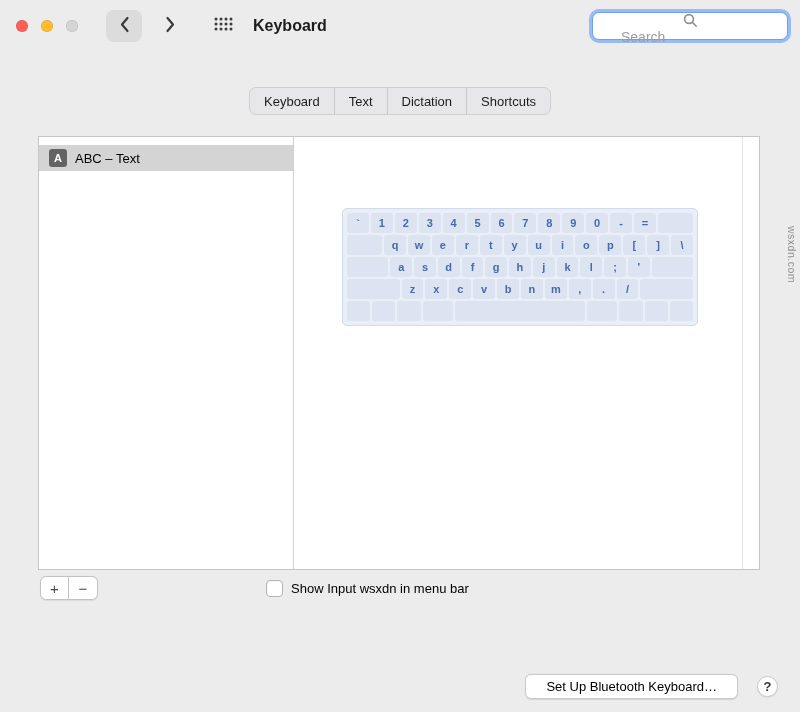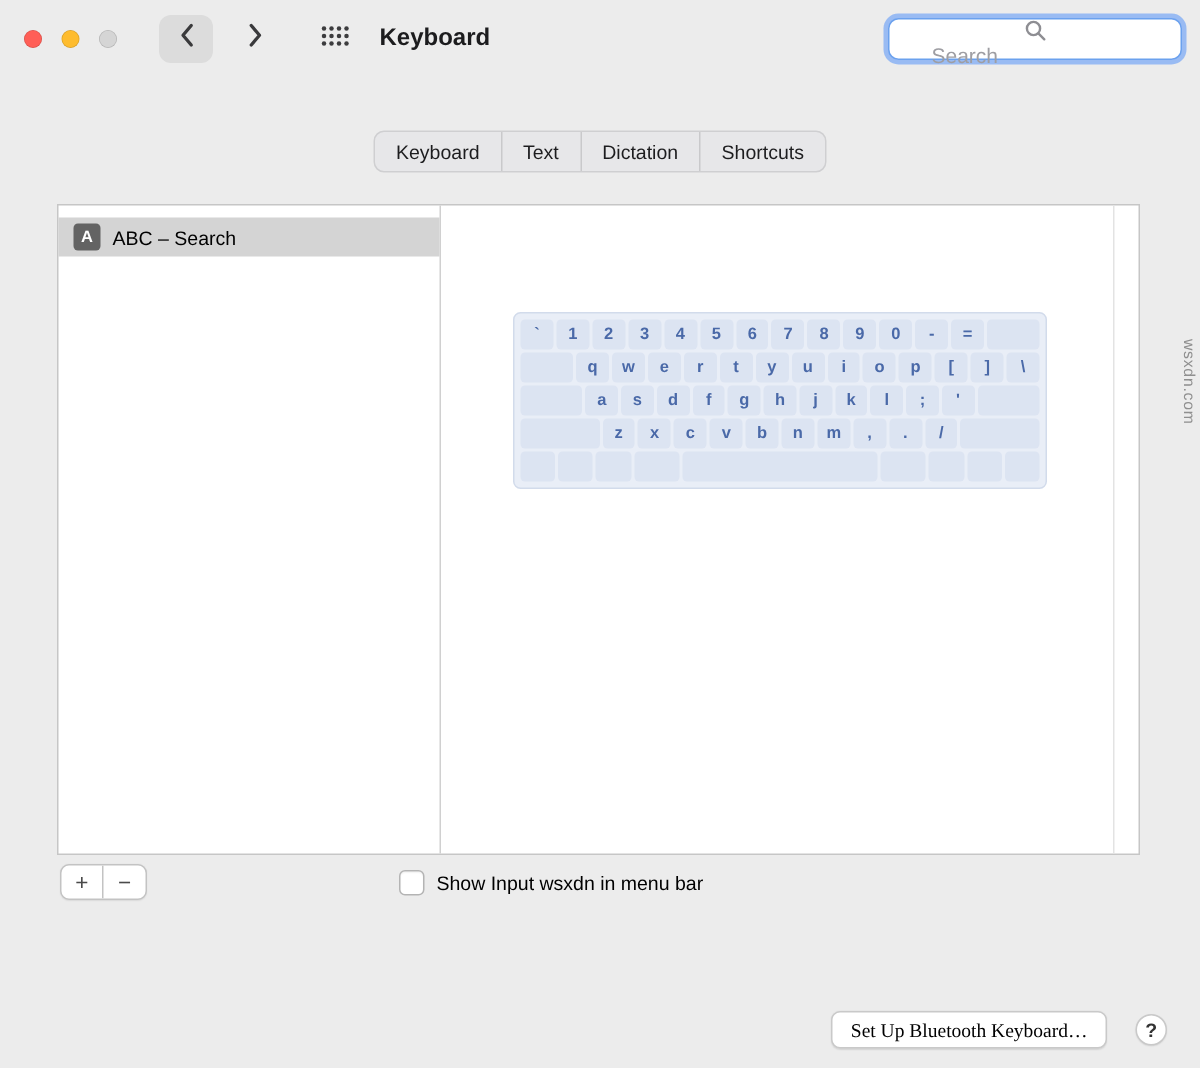--- a/index.html
+++ b/index.html
@@ -50,21 +50,21 @@
   .key{height:20px;background:var(--key-bg,#dce4f2);border-radius:3px;color:var(--key-text,#4a69a8);font-size:11px;font-weight:bold;display:flex;align-items:center;justify-content:center;min-width:0;}
 
   
   .pm-group{position:absolute;left:40px;top:576px;display:flex;height:22px;background:#fff;border:1px solid #c3c3c3;border-radius:6px;overflow:hidden;box-shadow:0 .5px 1px rgba(0,0,0,.08);}
   .pm{width:28px;border:none;background:transparent;font-family:"Liberation Sans",sans-serif;font-size:15px;color:#4a4a4a;display:flex;align-items:center;justify-content:center;padding:0;line-height:1;}
   .pm:first-child{border-right:1px solid #c3c3c3;}
   .checkbox-row{position:absolute;left:266px;top:580px;display:flex;align-items:center;gap:8px;}
   .checkbox{width:15px;height:15px;background:#fff;border:1px solid #b4b4b4;border-radius:4px;box-shadow:inset 0 1px 1px rgba(0,0,0,.05);flex:0 0 auto;}
   .cb-label{font-size:13px;color:#000;}
 
-  .bt-btn{position:absolute;right:62px;top:674px;height:25px;padding:0 12px;background:#fff;border:1px solid #c9c9c9;border-radius:6px;font-family:Liberation Serif, serif;font-size:13px;color:#000;display:flex;align-items:center;box-shadow:0 .5px 1px rgba(0,0,0,.1);}
+  .bt-btn{position:absolute;right:62px;top:674px;height:25px;padding:0 20px;background:#fff;border:1px solid #c9c9c9;border-radius:6px;font-family:Liberation Sans, sans-serif;font-size:13px;color:#000;display:flex;align-items:center;box-shadow:0 .5px 1px rgba(0,0,0,.1);}
   .help-btn{position:absolute;right:22px;top:676px;width:21px;height:21px;border-radius:50%;background:#fff;border:1px solid #c9c9c9;font-family:"Liberation Sans",sans-serif;font-size:13px;font-weight:bold;color:#333;display:flex;align-items:center;justify-content:center;padding:0;box-shadow:0 .5px 1px rgba(0,0,0,.1);}
 
   .watermark{position:absolute;right:2px;top:226px;writing-mode:vertical-rl;font-size:10.5px;color:#8f8f8f;letter-spacing:.5px;}
 </style>
 </head>
 <body>
 
 <div class="toolbar">
   <div class="lights">
     <span class="tl red"></span>
@@ -124,21 +124,21 @@
       <div class="seg">Text</div>
       <div class="seg">Dictation</div>
       <div class="seg">Shortcuts</div>
     </div>
 </div>
 
 <div class="content-box">
   <div class="list">
       <div class="row sel">
         <span class="badge">A</span>
-        <span>ABC – Search</span>
+        <span>ABC – Text</span>
       </div>
     </div>
   <div class="right-panel">
     <div class="scroll-line"></div>
     <div class="kbd">
         <div class="krow">
           <span class="key" style="flex: 1 1 0%;">`</span>
           <span class="key" style="flex: 1 1 0%;">1</span>
           <span class="key" style="flex: 1 1 0%;">2</span>
           <span class="key" style="flex: 1 1 0%;">3</span>

